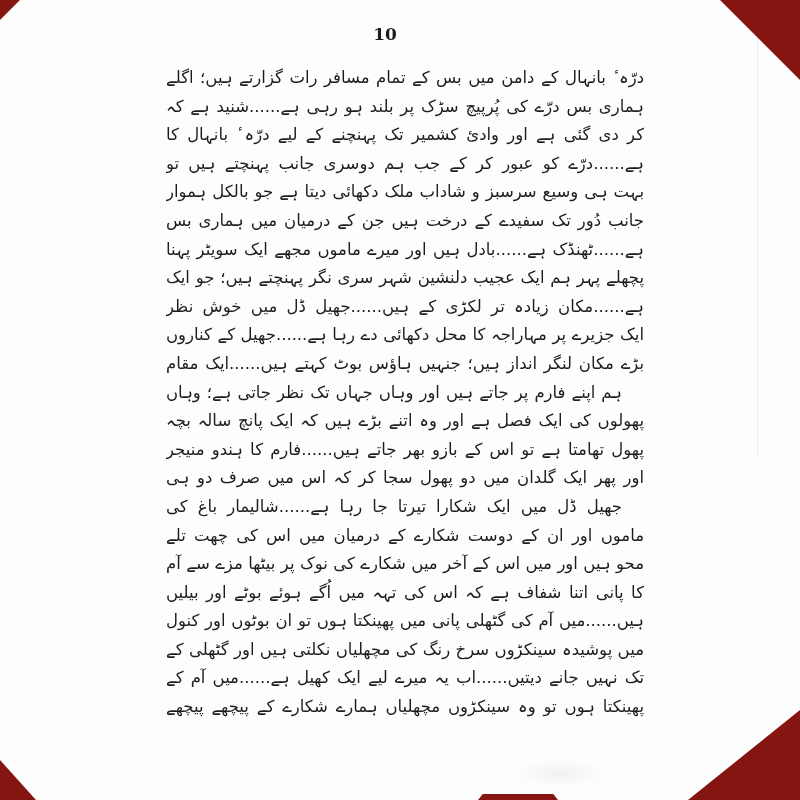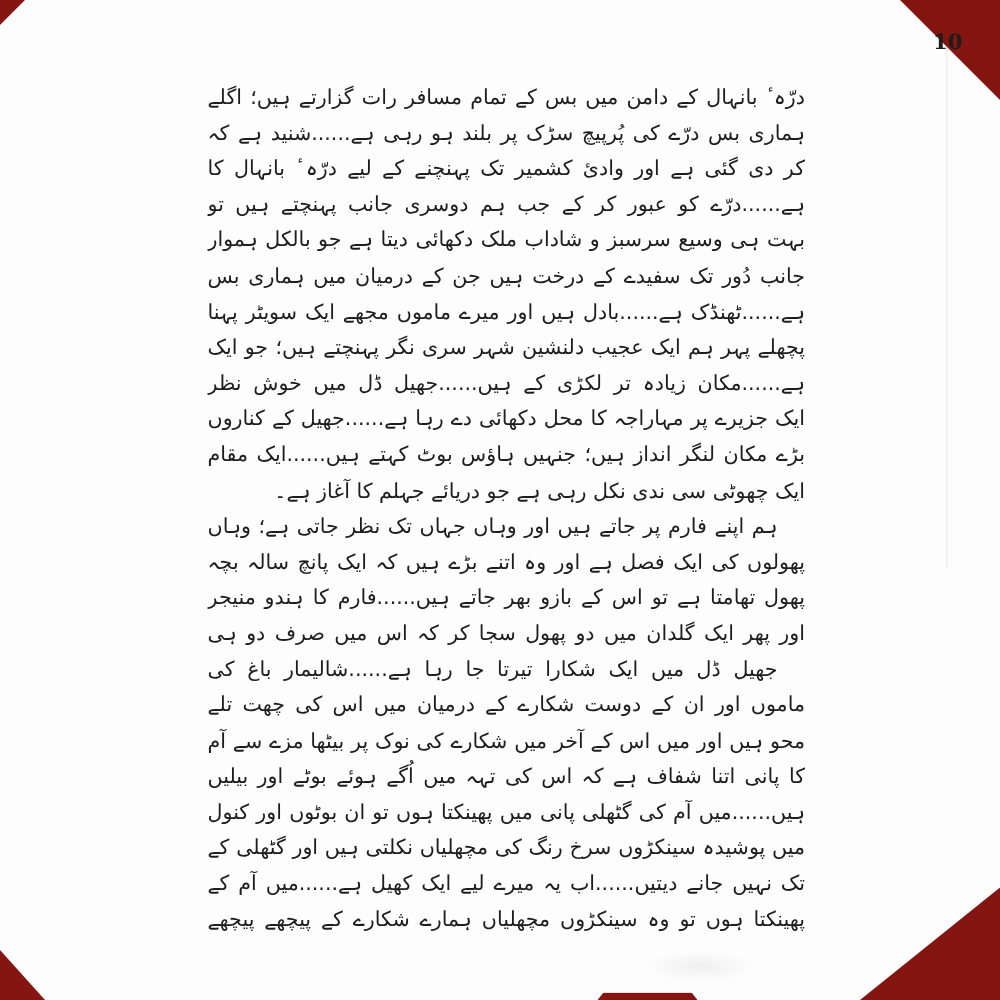--- a/index.html
+++ b/index.html
@@ -32,21 +32,21 @@
     position: absolute;
     left: 478px; bottom: 0; width: 80px; height: 6px;
     background: var(--cover, #841511);
     clip-path: polygon(6% 0, 94% 0, 100% 100%, 0 100%);
   }
   .page-number {
     position: absolute;
     top: 24px;
     left: 0;
     width: 770px;
-    text-align: right;
+    text-align: center;
     font-family: "DejaVu Serif", serif;
     font-weight: bold;
     font-size: 17px;
     color: var(--ink, #1d1d1d);
   }
   .text-block {
     position: absolute;
     top: 64px;
     left: 166px;
     width: 478px;
@@ -105,21 +105,20 @@
         <div class="line">ہماری بس درّے کی پُرپیچ سڑک پر بلند ہو رہی ہے......شنید ہے کہ اب وہاں ایک سرنگ تعمیر</div>
         <div class="line">کر دی گئی ہے اور وادیٔ کشمیر تک پہنچنے کے لیے درّہ ٔ بانہال کا راستہ متروک ہو چکا</div>
         <div class="line">ہے......درّے کو عبور کر کے جب ہم دوسری جانب پہنچتے ہیں تو نظروں کے سامنے ایک</div>
         <div class="line">بہت ہی وسیع سرسبز و شاداب ملک دکھائی دیتا ہے جو بالکل ہموار ہے......سڑک کے دونوں</div>
         <div class="line">جانب دُور تک سفیدے کے درخت ہیں جن کے درمیان میں ہماری بس چلی جا رہی</div>
         <div class="line">ہے......ٹھنڈک ہے......بادل ہیں اور میرے ماموں مجھے ایک سویٹر پہنا دیتے ہیں......</div>
         <div class="line">پچھلے پہر ہم ایک عجیب دلنشین شہر سری نگر پہنچتے ہیں؛ جو ایک وسیع جھیل کے کنارے آباد</div>
         <div class="line">ہے......مکان زیادہ تر لکڑی کے ہیں......جھیل ڈل میں خوش نظر شکارے تیرتے ہیں اور</div>
         <div class="line">ایک جزیرے پر مہاراجہ کا محل دکھائی دے رہا ہے......جھیل کے کناروں پر لکڑی کے بڑے</div>
         <div class="line">بڑے مکان لنگر انداز ہیں؛ جنہیں ہاؤس بوٹ کہتے ہیں......ایک مقام پر جھیل میں سے</div>
-        <div class="line last">ایک چھوٹی سی ندی نکل رہی ہے جو دریائے جہلم کا آغاز ہے۔</div>
       </div>
       <div class="para indent">
         <div class="line">ہم اپنے فارم پر جاتے ہیں اور وہاں جہاں تک نظر جاتی ہے؛ وہاں تک ڈہلیا کے</div>
         <div class="line">پھولوں کی ایک فصل ہے اور وہ اتنے بڑے ہیں کہ ایک پانچ سالہ بچہ اگر صرف ایک</div>
         <div class="line">پھول تھامتا ہے تو اس کے بازو بھر جاتے ہیں......فارم کا ہندو منیجر ہمیں کشمیری چائے پلاتا ہے</div>
         <div class="line last">اور پھر ایک گلدان میں دو پھول سجا کر کہ اس میں صرف دو ہی سما سکتے ہیں؛ مجھے پیش کر دیتا ہے۔</div>
       </div>
       <div class="para indent">
         <div class="line">جھیل ڈل میں ایک شکارا تیرتا جا رہا ہے......شالیمار باغ کی جانب......میرے</div>
         <div class="line">ماموں اور ان کے دوست شکارے کے درمیان میں اس کی چھت تلے بیٹھے خوش گپیوں میں</div>

